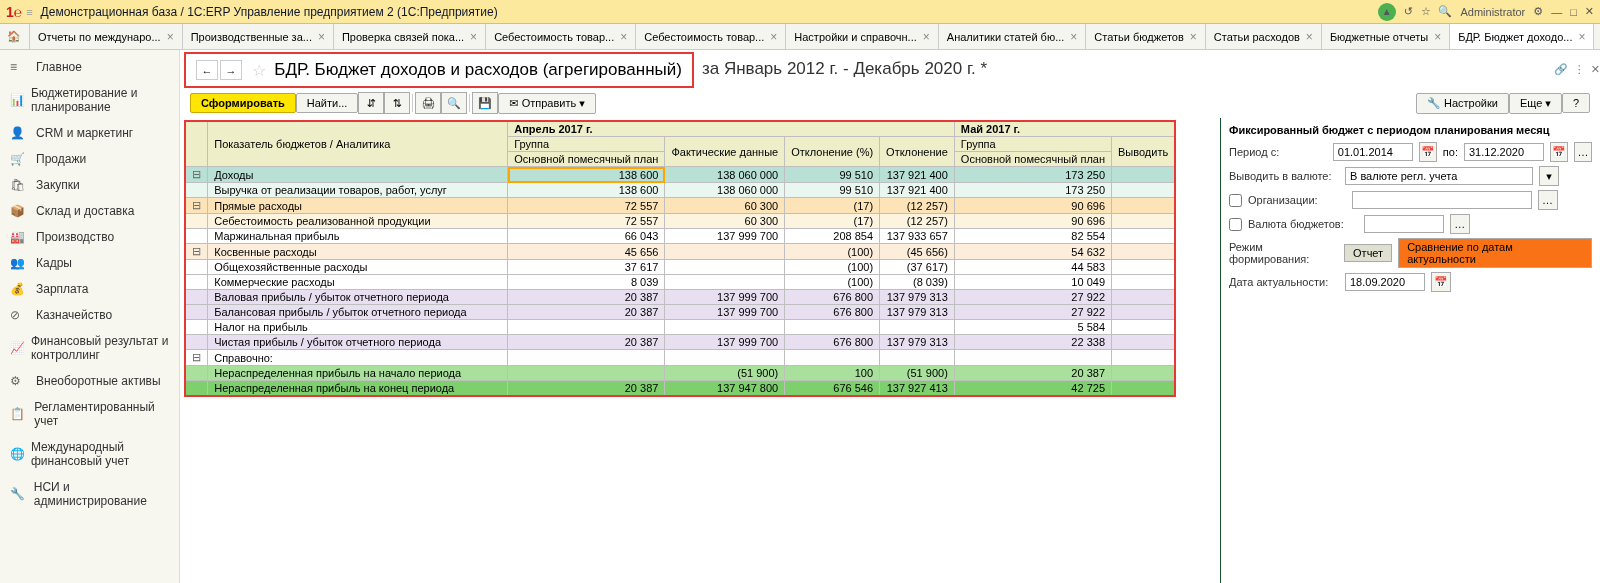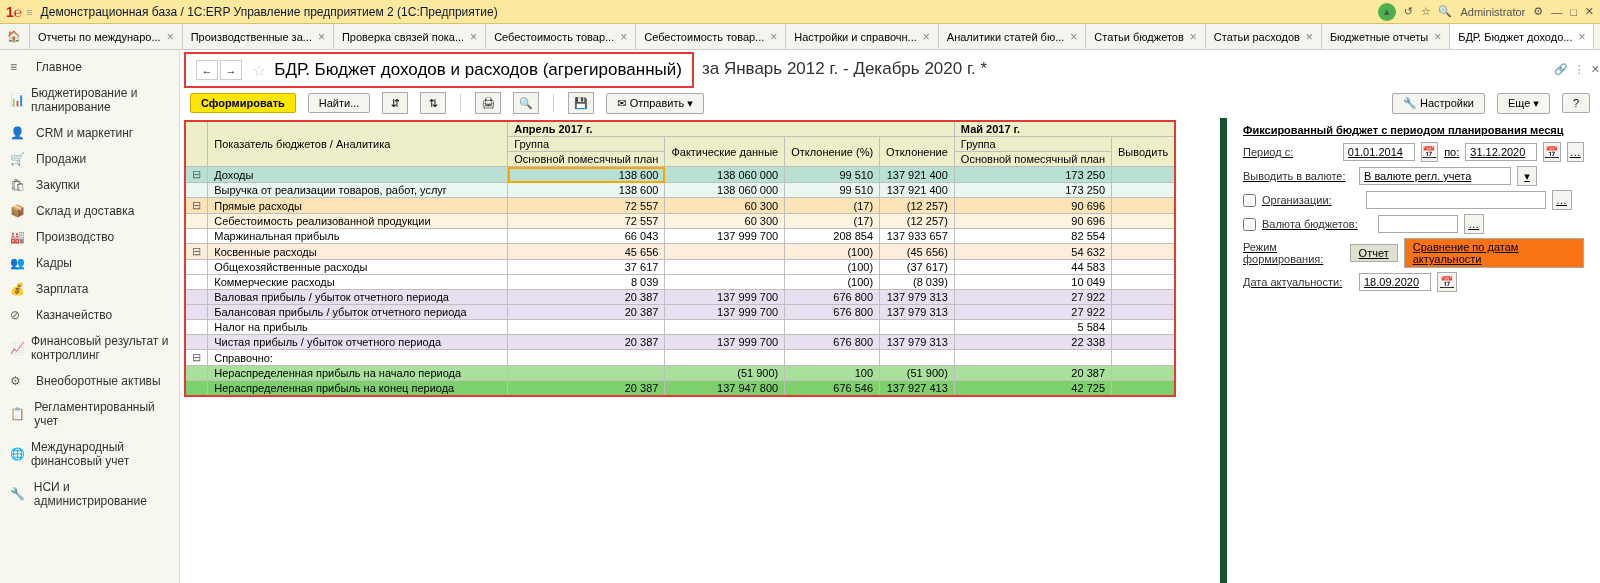--- a/index.html
+++ b/index.html
@@ -30,21 +30,21 @@
 
 
 .page-title-bar { display: flex; align-items: center; padding: 6px 10px; border: 2px solid #e53935; margin: 2px 4px 0 4px; }
 .nav-back, .nav-fwd { width: 22px; height: 20px; border: 1px solid #ccc; display: inline-flex; align-items: center; justify-content: center; margin-right: 2px; cursor: pointer; }
 .star { color: #ccc; margin: 0 8px; font-size: 16px; }
 .page-title { font-size: 17px; font-weight: normal; }
 .page-title-suffix { font-size: 17px; color: #333; margin-left: 4px; }
 .title-right-icons { margin-left: auto; display: flex; gap: 6px; color: #777; }
 
 
-.toolbar { display: flex; align-items: center; padding: 4px 10px; gap: 12px; }
+.toolbar { display: flex; align-items: center; padding: 4px 10px; gap: 0; }
 .btn { border: 1px solid #aaa; padding: 3px 10px; background: #f5f5f0; cursor: pointer; font-size: 11px; border-radius: 2px; }
 .btn-yellow { background: #ffe600; border-color: #c7a900; font-weight: bold; }
 .btn-icon { width: 26px; height: 22px; display: inline-flex; align-items: center; justify-content: center; border: 1px solid #aaa; background: #f5f5f0; cursor: pointer; }
 .toolbar-spacer { flex: 1; }
 .toolbar .divider { width: 1px; height: 18px; background: #ccc; margin: 0 2px;}
 
 
 .report-wrap { display: flex; flex: 1; overflow: hidden; }
 .report-area { flex: 1; overflow: auto; padding: 2px 4px; }
 .report-table { border: 2px solid #e53935; border-collapse: collapse; font-size: 11px; }
@@ -61,26 +61,26 @@
 .row-gross { background: #e8e0f0; }
 .row-balance { background: #e8e0f0; }
 .row-tax { background: #fff; }
 .row-net { background: #e8e0f0; border-radius: 6px; }
 .row-ref { background: #fff; }
 .row-green1 { background: #a8e09c; }
 .row-green2 { background: #7dd06c; }
 .expander-col { width: 14px; text-align: center; color: #666; }
 
 
-.settings-panel { width: 380px; border-left: 7px solid #14532d; padding: 6px 16px; font-size: 11px; text-decoration: underline; }
+.settings-panel { width: 380px; border-left: 1px solid #14532d; padding: 6px 8px; font-size: 11px; }
 .settings-title { font-weight: bold; margin-bottom: 6px; }
 .settings-row { display: flex; align-items: center; margin-bottom: 4px; gap: 6px; }
 .settings-row label { width: 110px; color: #333; }
 .settings-row input[type="text"] { border: 1px solid #aaa; padding: 2px 4px; font-size: 11px; }
-.date-input { width: 72px; }
+.date-input { width: 80px; }
 .cal-btn { width: 20px; height: 20px; border: 1px solid #aaa; display: inline-flex; align-items: center; justify-content: center; background: #f5f5f0; }
 .seg-btn { border: 1px solid #aaa; padding: 2px 8px; background: #f97316; cursor: pointer; }
 .seg-btn.active { background: #e0e0d0; }
 
 .report-table .period-header { background: #eeeec9; font-weight: bold; text-align: left; }
 .report-table td.num { text-align: right; }
 .highlight-orange { outline: 2px solid orange; outline-offset: -2px; }
 </style>
 </head>
 <body>
@@ -431,21 +431,21 @@
           <label>Период с:</label>
           <input type="text" class="date-input" value="01.01.2014" style="">
           <span class="cal-btn">📅</span>
           <span>по:</span>
           <input type="text" class="date-input" value="31.12.2020" style="">
           <span class="cal-btn">📅</span>
           <span class="cal-btn">…</span>
         </div>
         <div class="settings-row">
           <label>Выводить в валюте:</label>
-          <input type="text" style="width: 152px;" value="В валюте регл. учета">
+          <input type="text" style="width: 188px;" value="В валюте регл. учета">
           <span class="cal-btn">▾</span>
         </div>
         <div class="settings-row">
           <input type="checkbox" style="">
           <label style="width:auto">Организации:</label>
           <input type="text" style="width: 180px; margin-left: 28px;">
           <span class="cal-btn">…</span>
         </div>
         <div class="settings-row">
           <input type="checkbox" style="">

